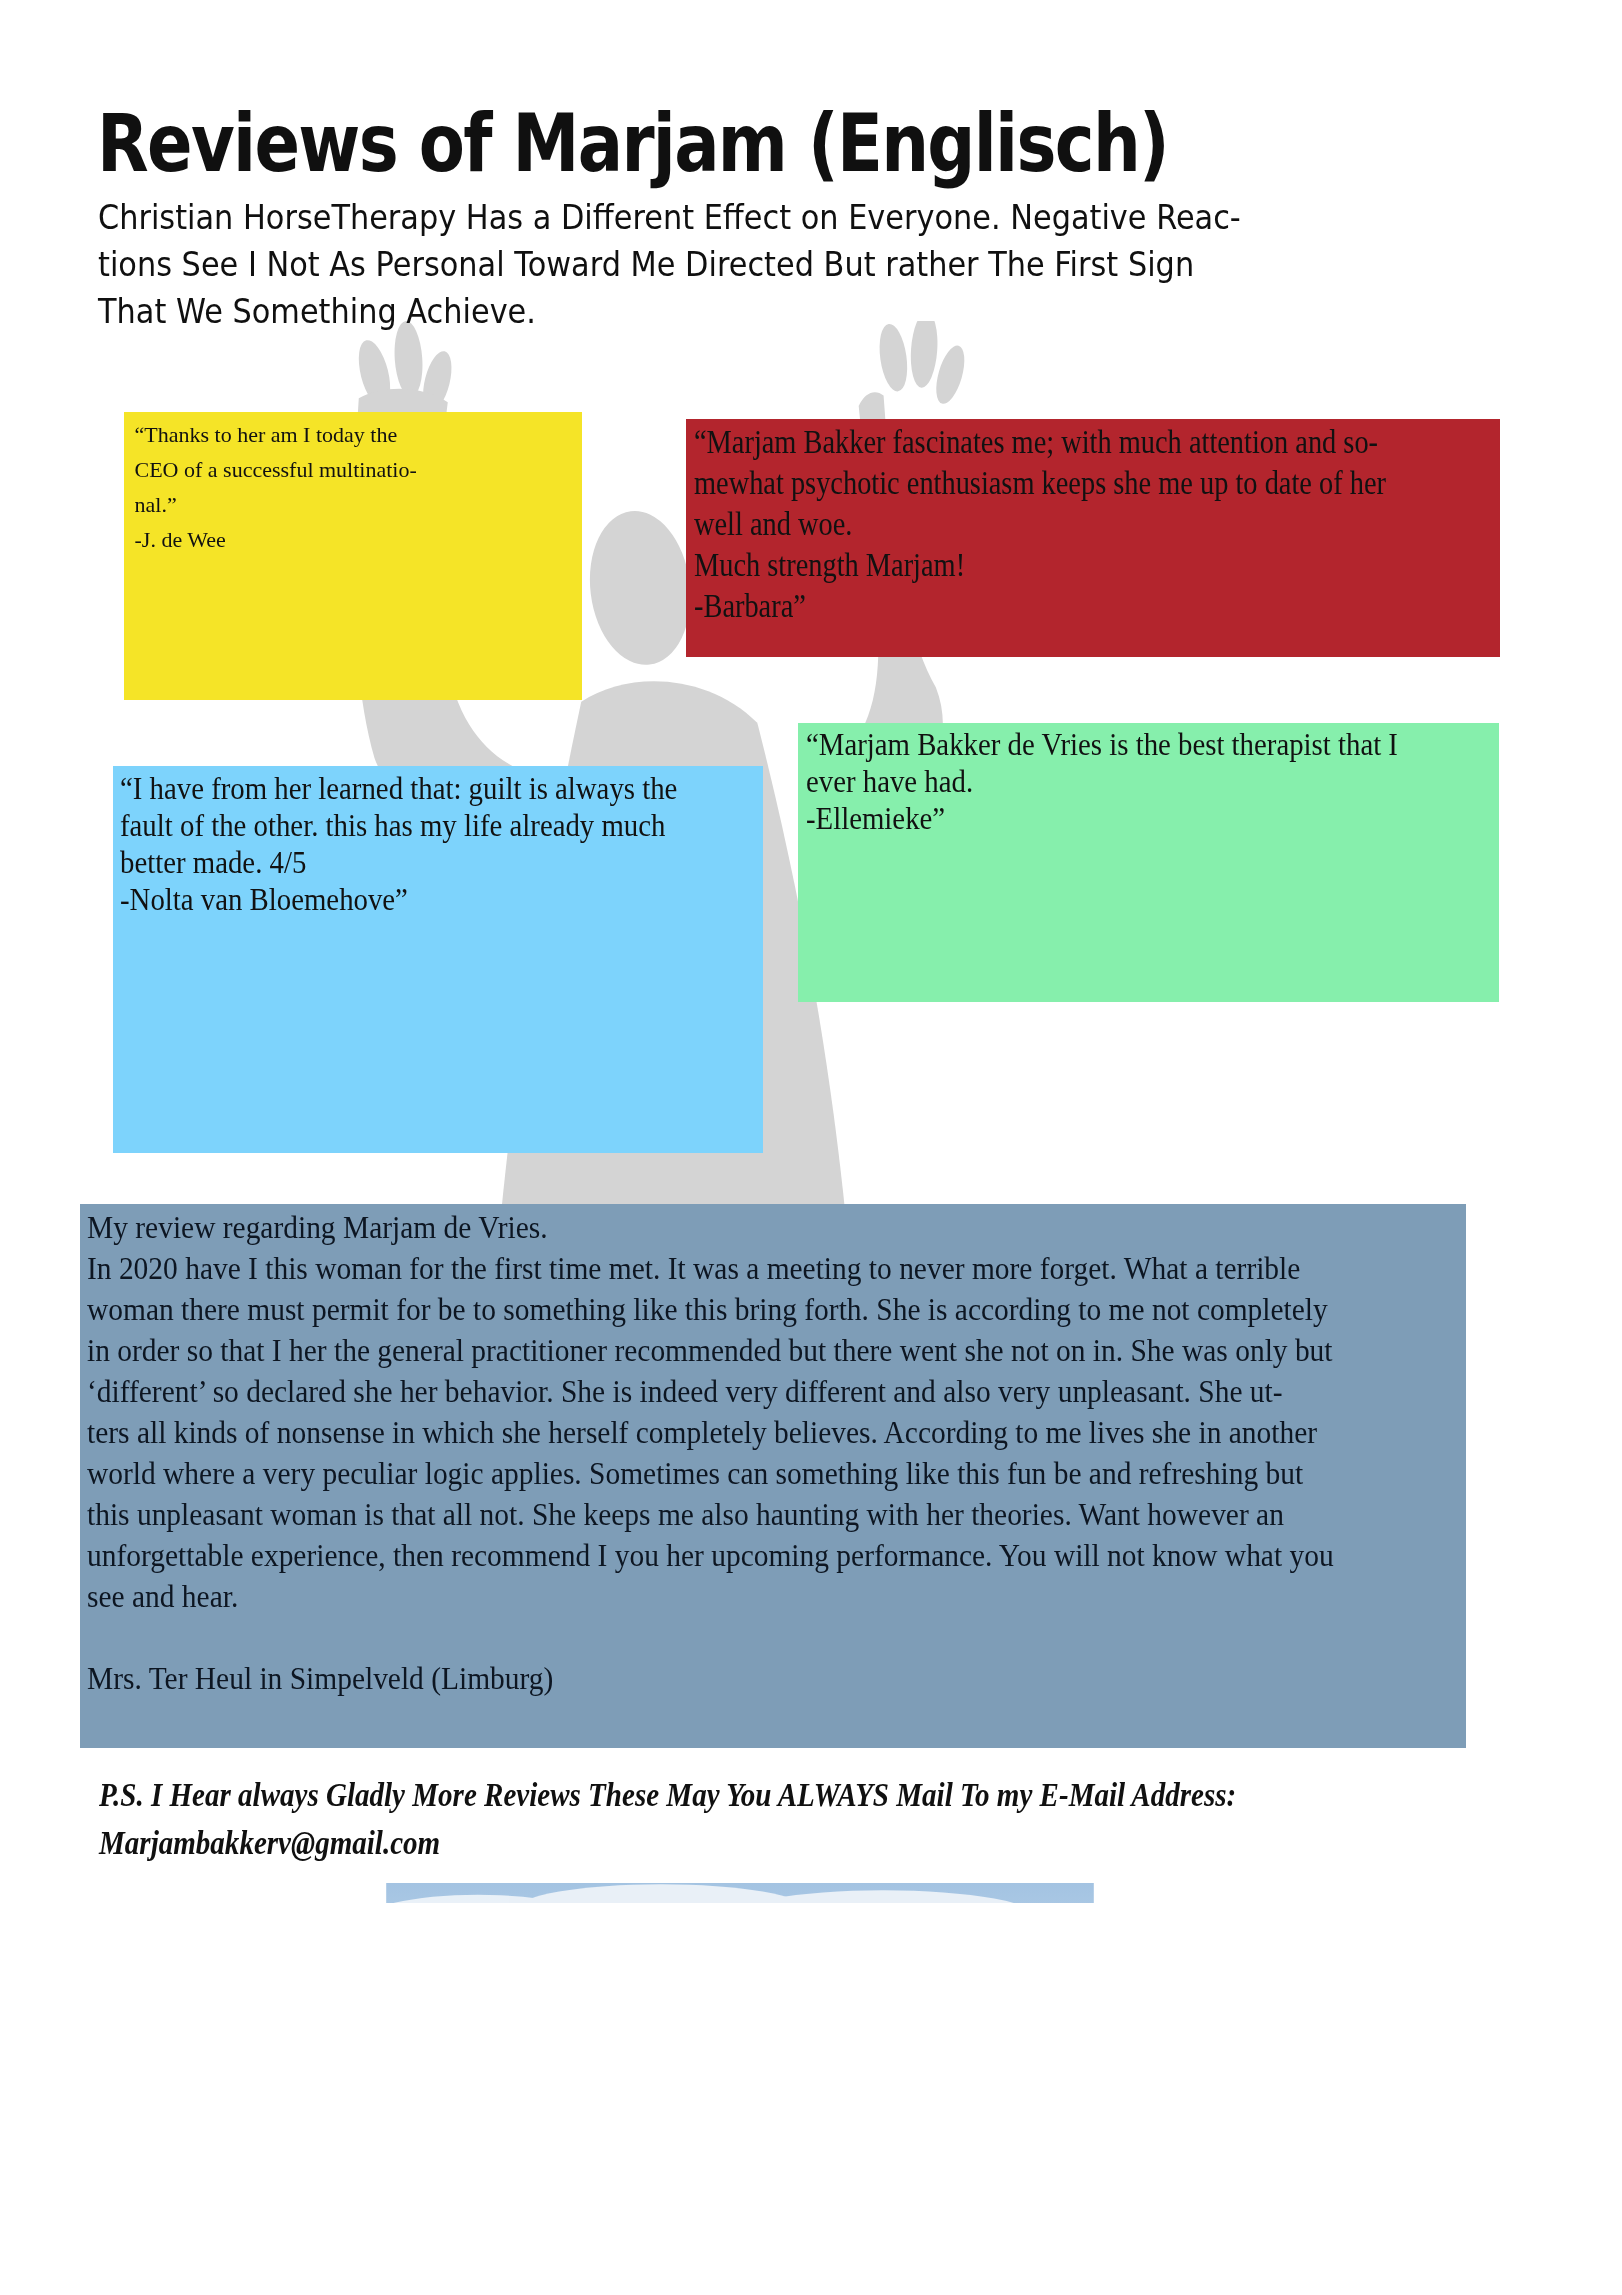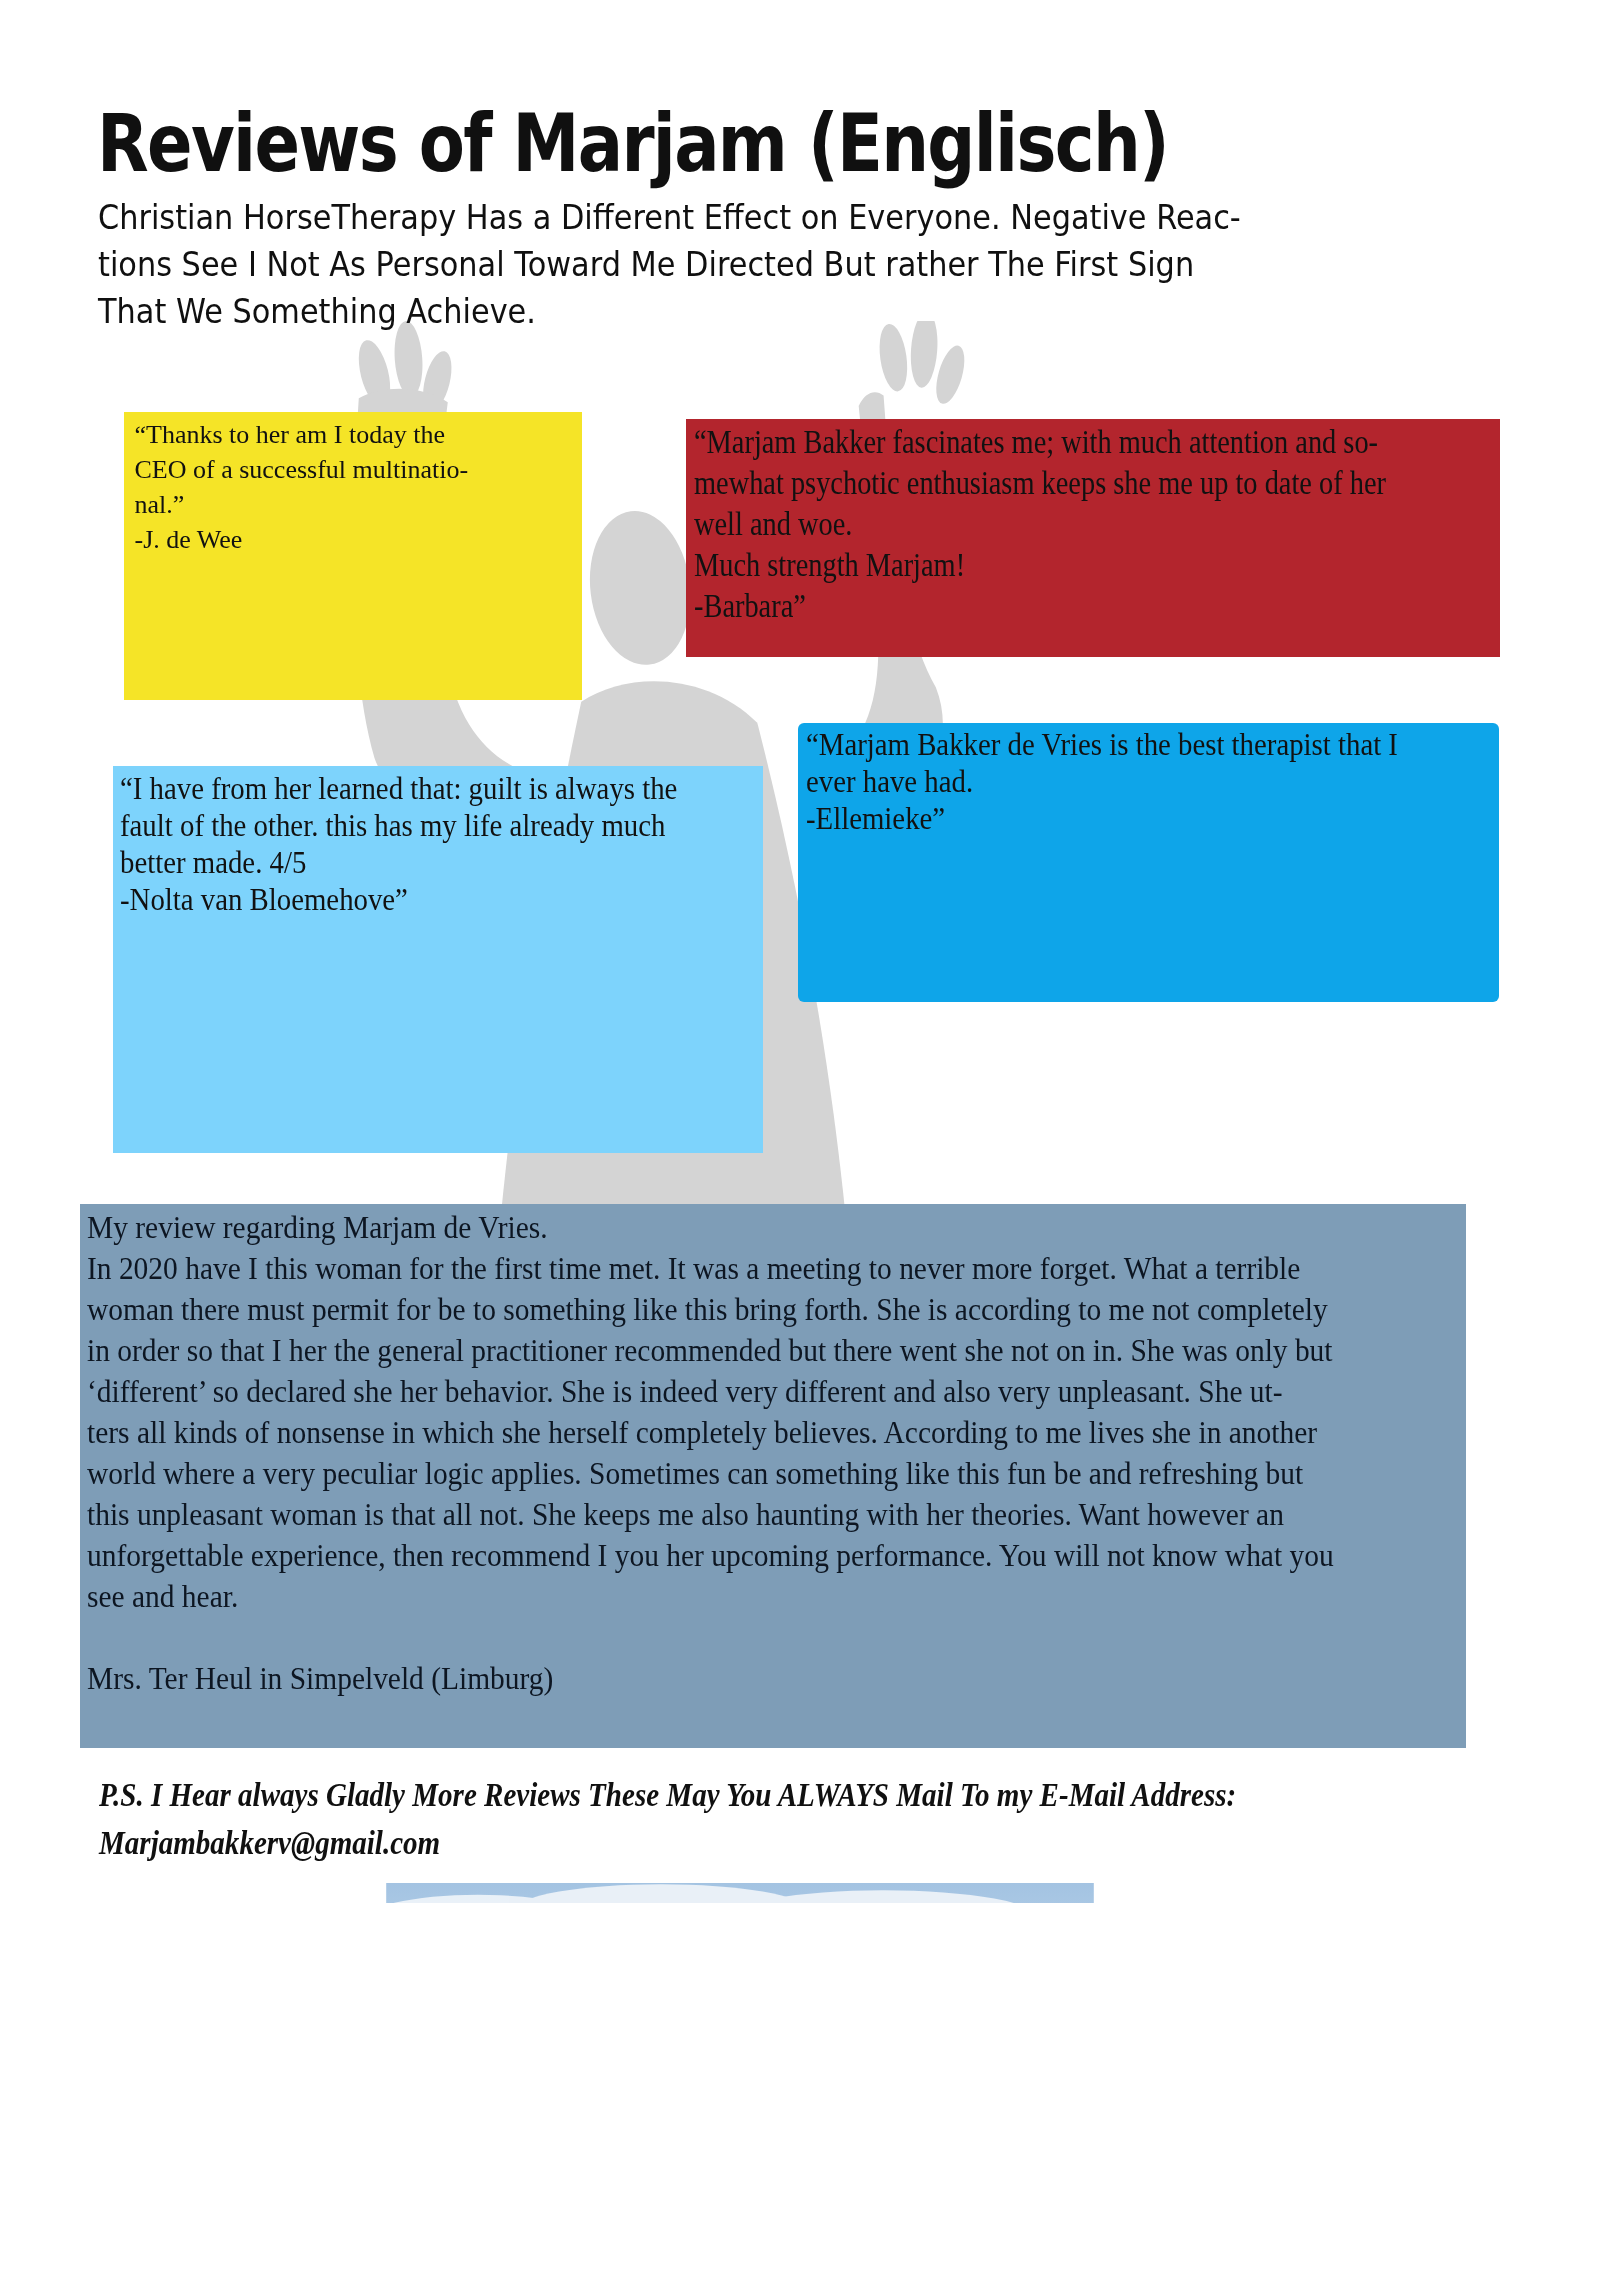--- a/index.html
+++ b/index.html
@@ -20,26 +20,26 @@
     font-family:"DejaVu Sans", sans-serif;
     font-size:33px; font-weight:400; line-height:47px;
     white-space:pre; transform:scaleX(.92); transform-origin:0 0;
   }
   
   .silhouette { position:absolute; left:275px; top:321px; z-index:1; }
   
   .note { position:absolute; z-index:2; }
   .note .txt { position:absolute; white-space:pre; transform-origin:0 0; color:#111111; }
   .note-yellow { left:124px; top:412px; width:458px; height:288px; background:#f5e427; }
-  .note-yellow .txt { left:10.5px; top:5.2px;  font-size:26px; line-height:35px; }
+  .note-yellow .txt { left:10.5px; top:5.2px;  font-size:22px; line-height:35px; }
   .note-red    { left:686px; top:419px; width:814px; height:238px; background:#b3252d; }
   .note-red .txt    { left:7.9px; top:2.6px;  font-size:33px; line-height:41px; transform:scaleX(.86); }
   .note-orange { left:113px; top:766px; width:650px; height:387px; background:#7dd3fc; }
   .note-orange .txt { left:6.5px; top:3.9px;  font-size:32px; line-height:37px; transform:scaleX(.90); }
-  .note-brown  { left:798px; top:723px; width:701px; height:279px; background:#0ea5e9;border-radius:6px; }
+  .note-brown  { left:798px; top:723px; width:701px; height:279px; background:#86efac; }
   .note-brown .txt  { left:7.9px; top:2.6px;  font-size:32px; line-height:37px; transform:scaleX(.90); }
   .note-blue   { left:80px; top:1204px; width:1386px; height:544px; background:#7e9db7; }
   .note-blue .txt   { left:6.5px; top:2.6px;  font-size:31px; line-height:41px; transform:scaleX(.95); color:#0d1622; }
   
   .postscript {
     position:absolute; left:99px; top:1771px; z-index:2;
     font-size:33px; line-height:48px; font-weight:700; font-style:italic;
     white-space:pre; transform:scaleX(.88); transform-origin:0 0;
   }
   

